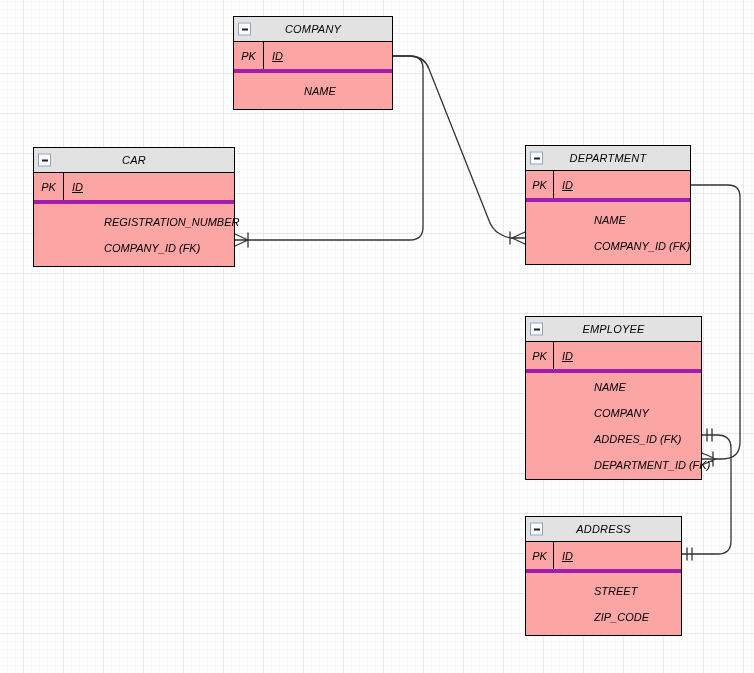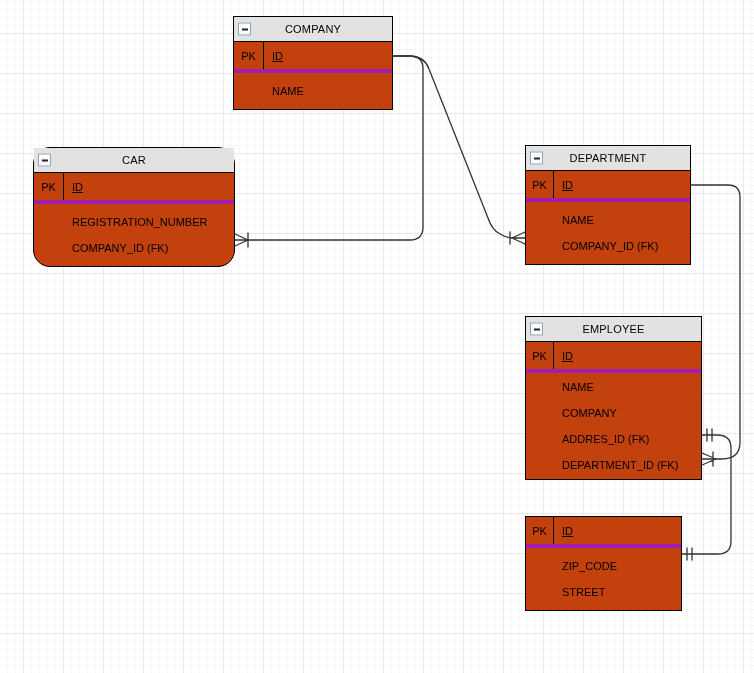--- a/index.html
+++ b/index.html
@@ -15,22 +15,22 @@
     background-position: 23px 0, 0 33px, 7px 0, 0 1px;
     font-family: "Liberation Sans", sans-serif;
     font-size: 11px;
     color:#000;
   }
   .canvas { position:absolute; inset:0; }
   svg.links { position:absolute; left:0; top:0; pointer-events:none; }
   svg.links path { fill:none; stroke:#333; stroke-width:1.3; stroke-linecap:round; stroke-linejoin:round; }
 
   .entity {
-    position:absolute; background:#c2410c; border:1px solid #000;
-    box-sizing:border-box; z-index:2;
+    position:absolute; background:#fca5a5; border:1px solid #000;
+    box-sizing:border-box; z-index:2;font-style:italic;
   }
   .e-header {
     height:24px; background:#e2e2e2; border-bottom:1px solid #000;
     display:flex; align-items:center; justify-content:center; position:relative;
   }
   .e-title { letter-spacing:.2px; }
   .collapse {
     position:absolute; left:4px; top:50%; transform:translateY(-50%);
     width:11px; height:11px; border:1px solid #8fa2bd; background:#fafbfd;
     display:flex; align-items:center; justify-content:center; box-sizing:content-box;
@@ -38,21 +38,21 @@
   .minus { width:6px; height:2px; background:#222; }
   .pk-row { display:flex; height:27px; border-bottom:4px solid #a21caf; }
   .pk-cell {
     width:var(--pkw,30px); border-right:1px solid #000; box-sizing:border-box;
     display:flex; align-items:center; justify-content:center; flex:0 0 auto;
   }
   .pk-attr {
     flex:1; display:flex; align-items:center; padding-left:8px;
   }
   .pk-attr span { text-decoration:underline; }
-  .e-body { display:flex; align-items:flex-end; }
+  .e-body { display:flex; align-items:flex-end;gap:32px; }
   .body-pk-col { width:var(--pkw,30px); border-right:1px solid #000; box-sizing:border-box; flex:0 0 auto; }
   .attrs { flex:1; padding:5px 0; }
   .attrs.tight { padding:1px 0; }
   .attr { height:26px; line-height:26px; padding-left:8px; white-space:nowrap; }
 </style>
 </head>
 <body>
 
 <div class="canvas">
 
@@ -94,21 +94,21 @@
         </div>
     </div>
     <div class="e-body">
       <div class="body-pk-col"></div>
       <div class="attrs">
         <div class="attr">NAME</div>
       </div>
     </div>
   </div>
 
-  <div class="entity" style="left:33px; top:147px; width:202px;border-radius:17px; --pkw:30px;">
+  <div class="entity" style="left:33px; top:147px; width:202px; --pkw:30px;">
     <div class="e-header">
       <span class="collapse">
           <span class="minus"></span>
         </span>
       <span class="e-title">CAR</span>
     </div>
     <div class="pk-row">
       <div class="pk-cell">PK</div>
       <div class="pk-attr">
           <span>ID</span>
@@ -163,28 +163,34 @@
       <div class="attrs tight">
         <div class="attr">NAME</div>
         <div class="attr">COMPANY</div>
         <div class="attr">ADDRES_ID (FK)</div>
         <div class="attr">DEPARTMENT_ID (FK)</div>
       </div>
     </div>
   </div>
 
   <div class="entity" style="left:525px; top:516px; width:157px; --pkw:28px;">
+    <div class="e-header">
+      <span class="collapse">
+          <span class="minus"></span>
+        </span>
+      <span class="e-title">ADDRESS</span>
+    </div>
     <div class="pk-row">
       <div class="pk-cell">PK</div>
       <div class="pk-attr">
           <span>ID</span>
         </div>
     </div>
     <div class="e-body">
       <div class="body-pk-col"></div>
       <div class="attrs">
+        <div class="attr">STREET</div>
         <div class="attr">ZIP_CODE</div>
-        <div class="attr">STREET</div>
       </div>
     </div>
   </div>
 
 </div>
 
 </body></html>

